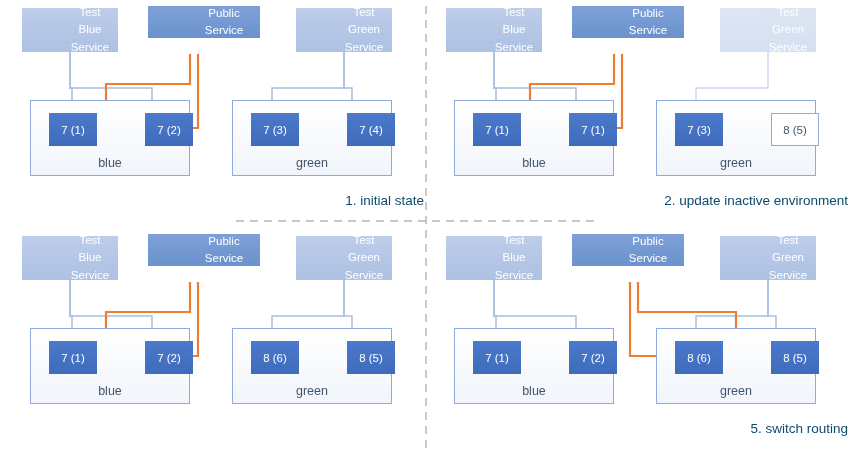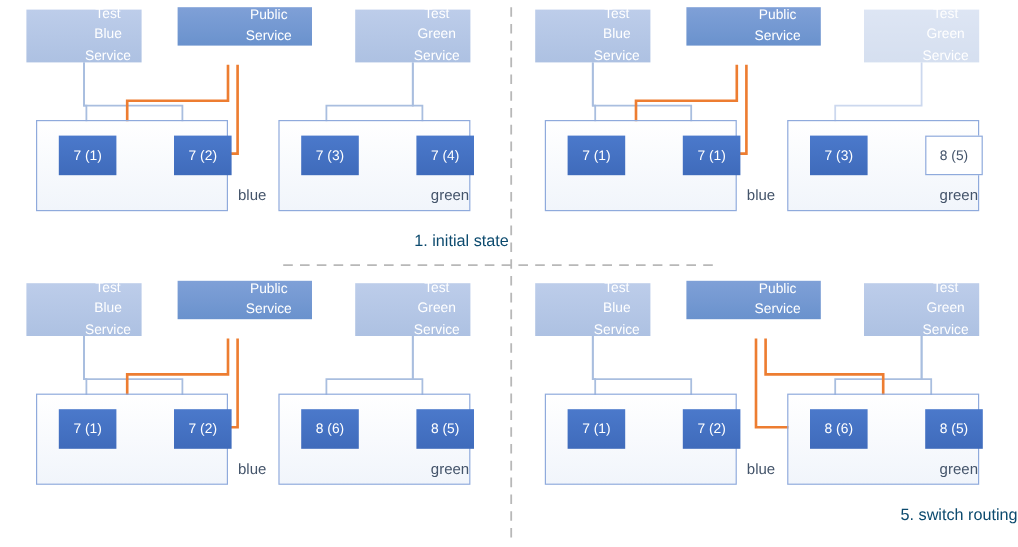--- a/index.html
+++ b/index.html
@@ -14,29 +14,29 @@
   .svc { position:absolute; display:flex; flex-direction:column; justify-content:center; align-items:center;
          text-align:center; color:#ffffff; font-size:11.5px; line-height:1.5;padding-left:40px; }
   .svc.light { width:96px; height:44px; background:linear-gradient(180deg,#bdcdea,#adc1e2); }
   .svc.tb { left:22px; top:8px; }
   .svc.tg { left:296px; top:8px; }
   .svc.public { left:148px; top:6px; width:112px; height:32px;
                 background:linear-gradient(180deg,#7fa0d7,#6a92cd); }
   .svc.faded { opacity:.5; }
   .env { position:absolute; top:100px; width:160px; height:76px; border:1px solid #8faadc;
          background:linear-gradient(180deg,#ffffff,#f1f5fb); }
-  .env.blue { left:30px;padding-left:33px; }
+  .env.blue { left:30px; }
   .env.green { left:232px; }
   .pod { position:absolute; top:12px; width:48px; height:33px; color:#ffffff; font-size:11.5px;
          display:flex; align-items:center; justify-content:center;
          background:linear-gradient(180deg,#4b79cb,#3f6bbb); }
   .pod.p1 { left:18px; }
   .pod.p2 { left:114px; }
   .pod.outline { background:#ffffff; border:1px solid #8faadc; color:#44546a; }
-  .env-label { position:absolute; bottom:5px; width:100%; text-align:right; font-size:12.5px; color:#44546a; }
+  .env-label { position:absolute; bottom:5px; width:100%; text-align:center; font-size:12.5px; color:#44546a; }
   .caption { position:absolute; top:193px; width:100%; text-align:right; font-size:13.5px; color:#0c4a6e; }
   .lb  { stroke:#a9bedf; stroke-width:1.5; fill:none; }
   .lbf { stroke:#ccd8ee; stroke-width:1.5; fill:none; }
   .ob  { stroke:#ed7d31; stroke-width:2.2; fill:none; }
   .divider { stroke:#b8b8b8; stroke-width:1.5; stroke-dasharray:8 6; fill:none; }
 </style>
 </head>
 <body>
 
 <svg width="0" height="0" style="position:absolute">
@@ -112,20 +112,21 @@
     <div class="env blue">
       <div class="pod p1">7 (1)</div>
       <div class="pod p2">7 (1)</div>
       <div class="env-label">blue</div>
     </div>
     <div class="env green">
       <div class="pod p1">7 (3)</div>
       <div class="pod p2 outline">8 (5)</div>
       <div class="env-label">green</div>
     </div>
+    <div class="caption">2. update inactive environment</div>
   </div>
 
   <div class="panel" id="panel-3">
     <svg class="arrows" width="424" height="228">
       <path class="lb" d="M70,52 L70,88 L72,88 L72,110" marker-end="url(#ah-blue)"></path>
       <path class="lb" d="M70,52 L70,88 L152,88 L152,110" marker-end="url(#ah-blue)"></path>
       <path class="lb" d="M344,52 L344,88 L272,88 L272,110" marker-end="url(#ah-blue)"></path>
       <path class="lb" d="M344,52 L344,88 L352,88 L352,110" marker-end="url(#ah-blue)"></path>
       <path class="ob" d="M198,54 L198,128 L178,128" marker-end="url(#ah-orange)"></path>
       <path class="ob" d="M190,54 L190,84 L106,84 L106,128 L98,128" marker-end="url(#ah-orange)"></path>

